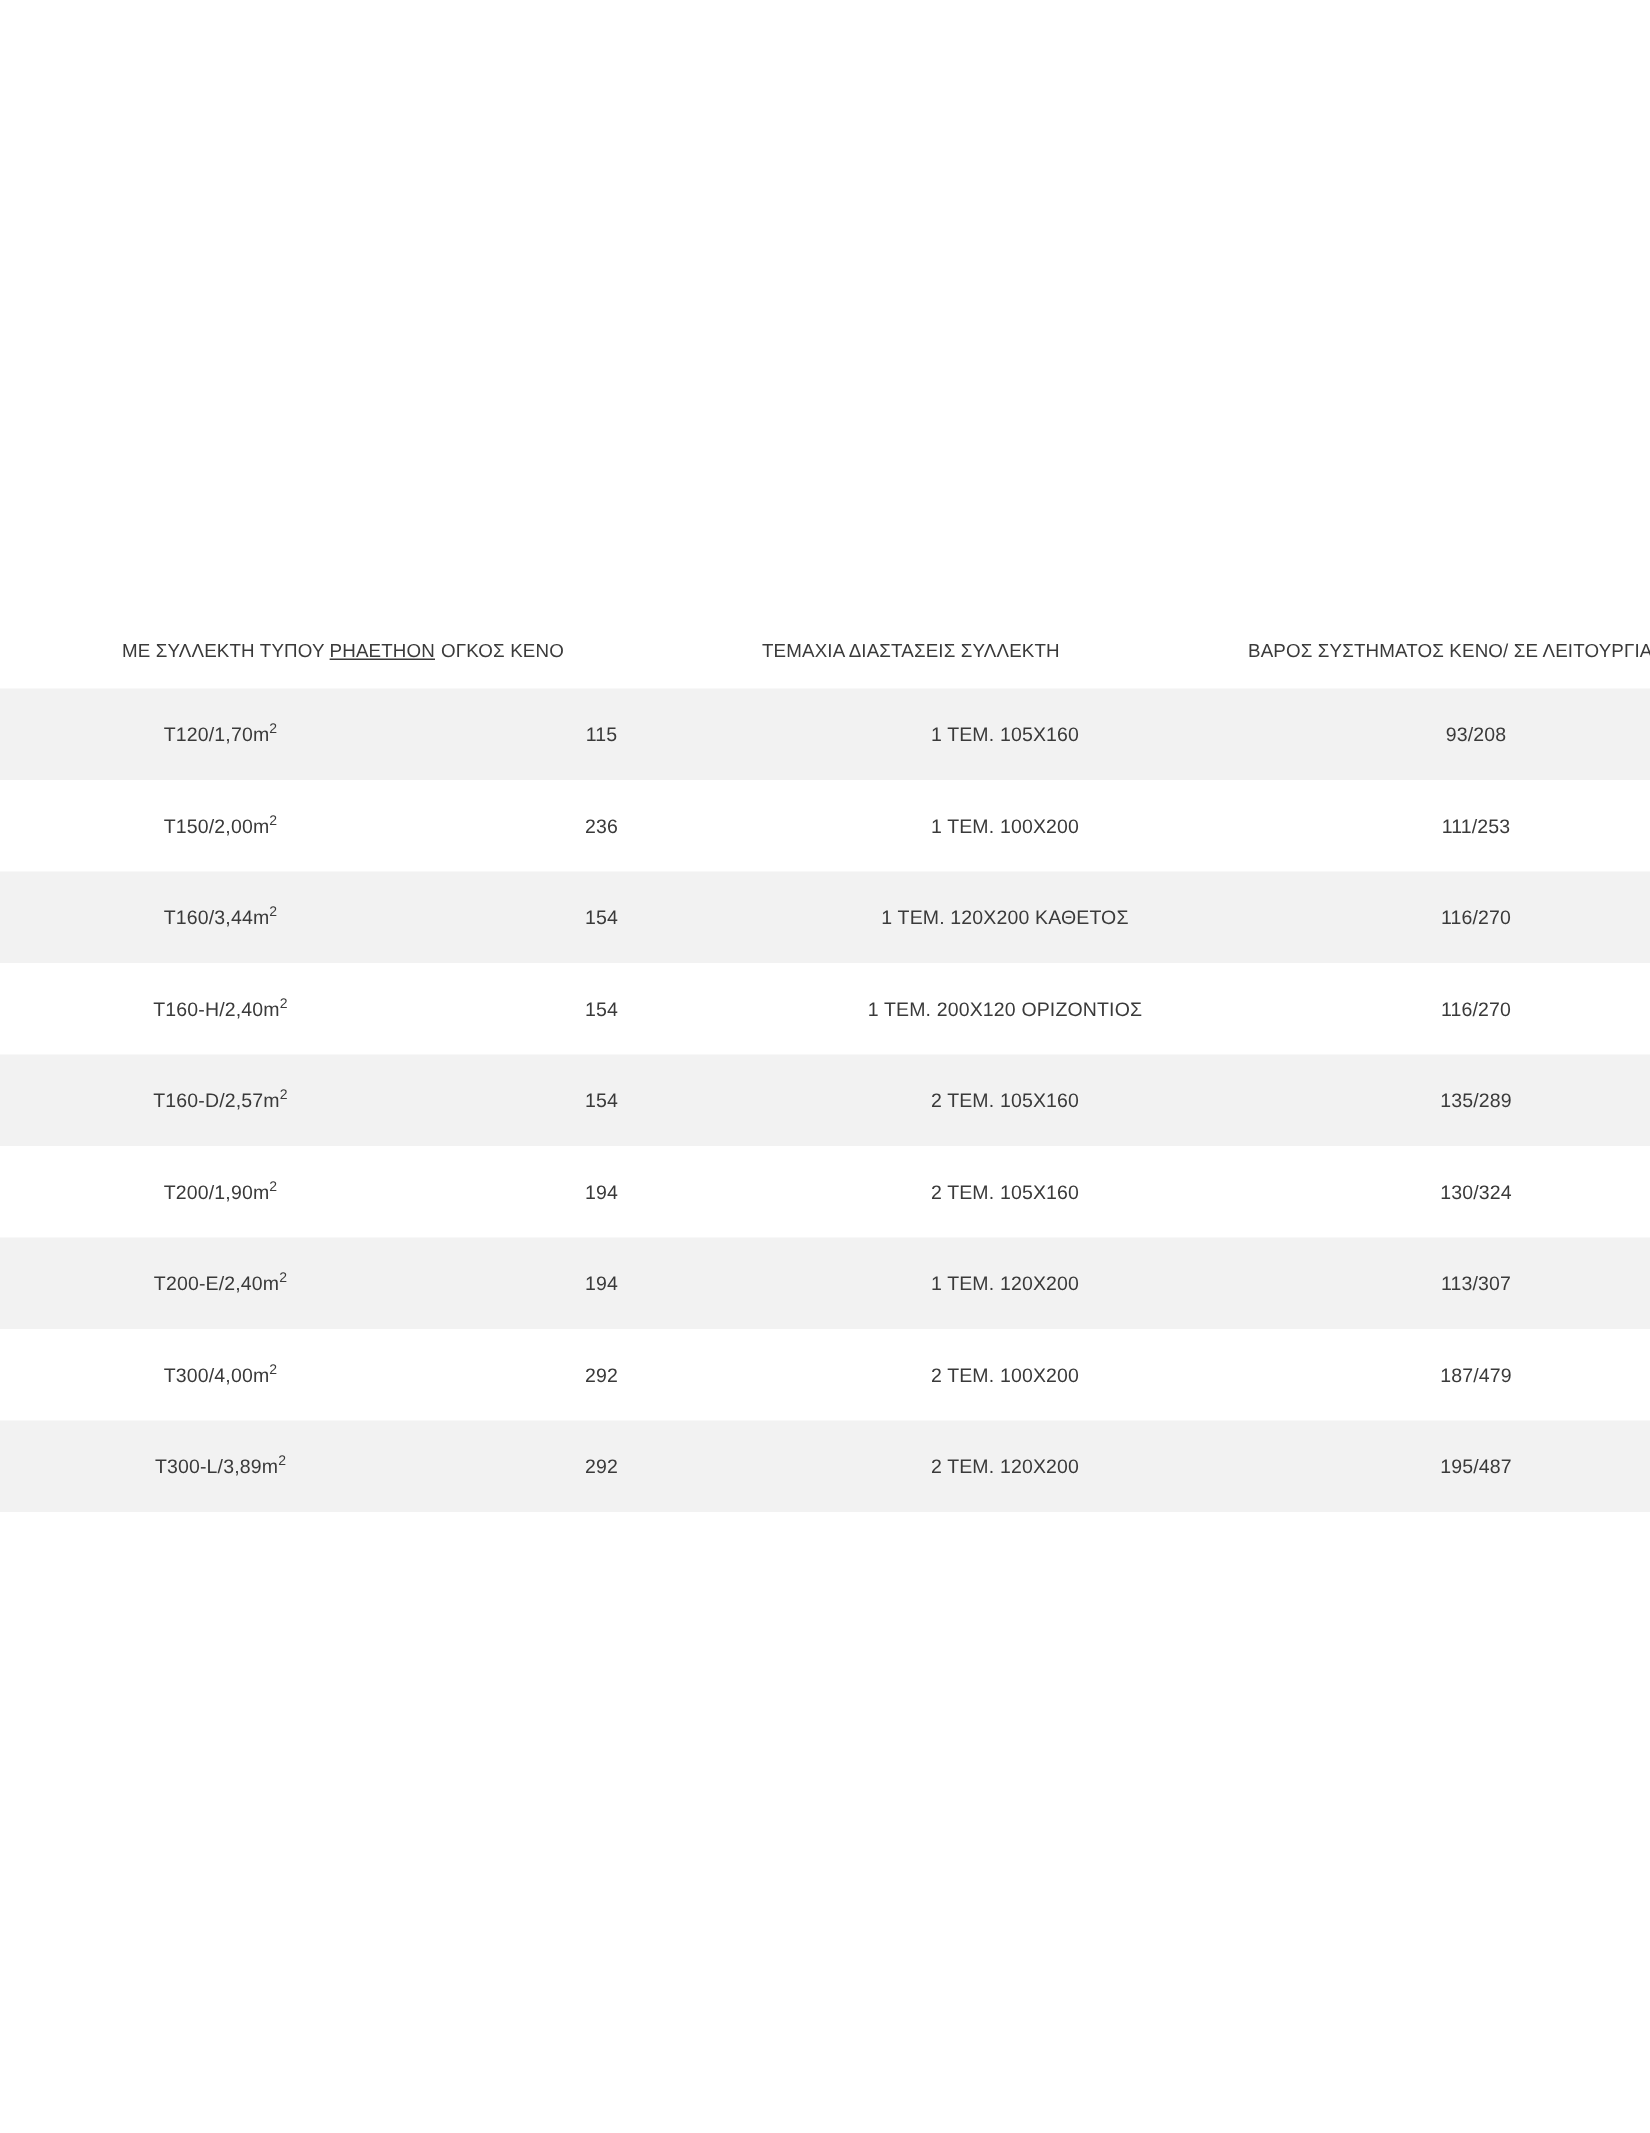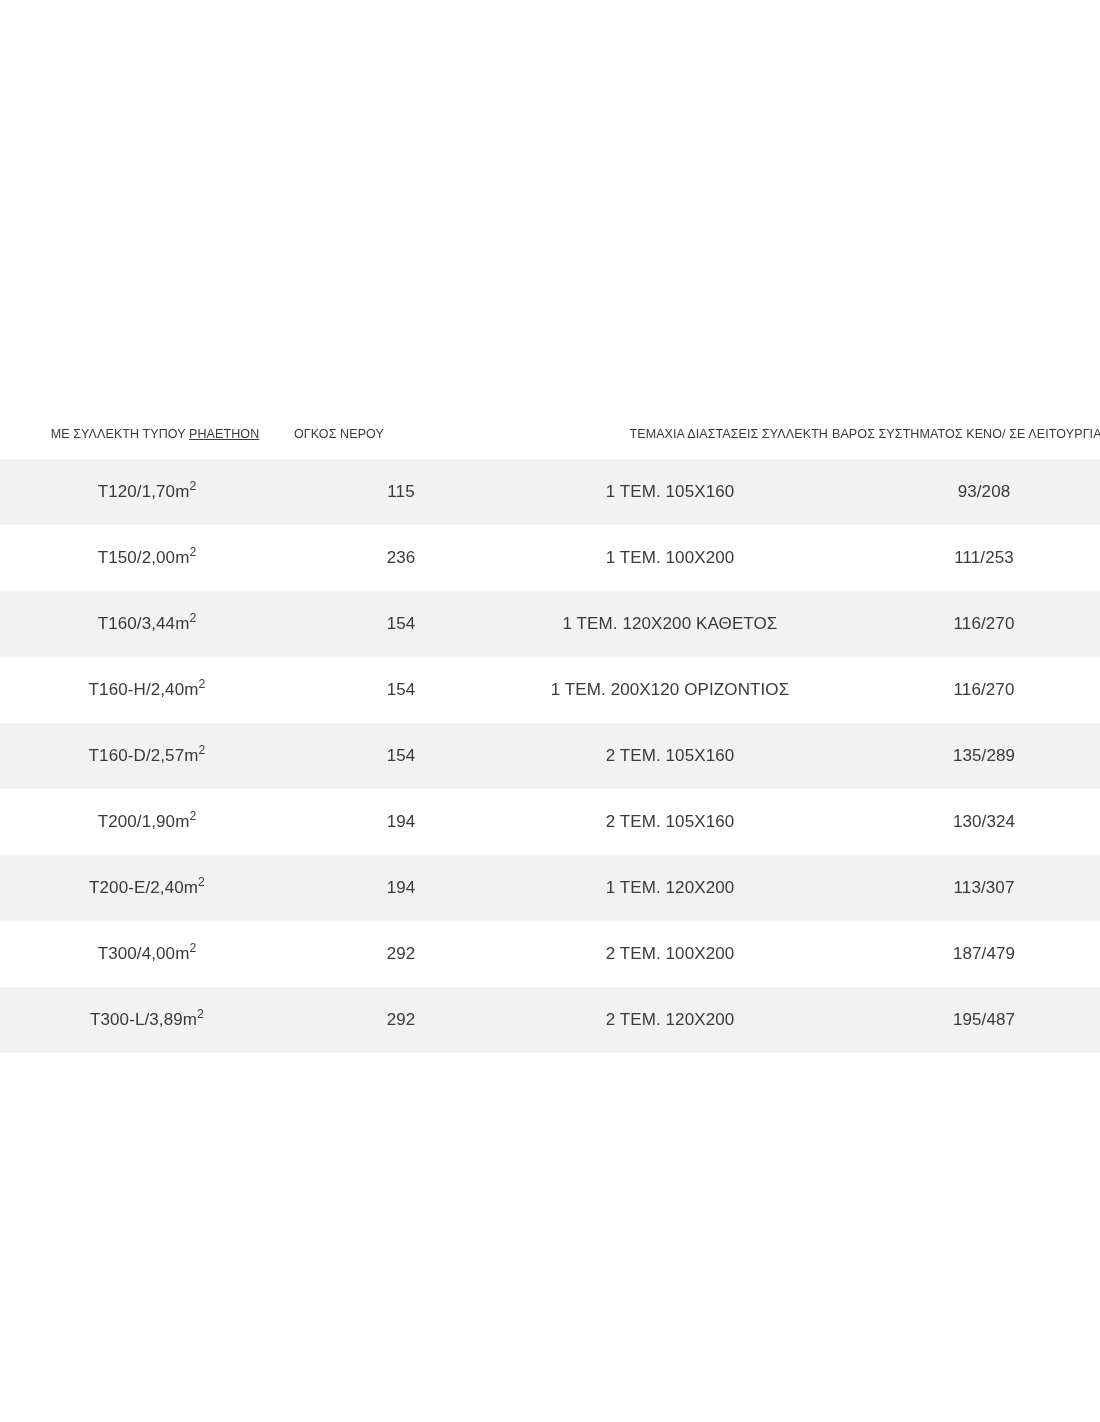--- a/index.html
+++ b/index.html
@@ -33,47 +33,47 @@
   .spec-table th {
     font-size: 12.5px;
     font-weight: normal;
     color: #3a3a3a;
     text-align: center;
     padding: 12px 4px 18px 4px;
     vertical-align: middle;
     letter-spacing: 0.1px;
   }
   .spec-table td {
-    font-size: 17px;
+    font-size: 13px;
     color: #3a3a3a;
     text-align: center;
     padding: 23px 4px;
     vertical-align: middle;
     letter-spacing: 0.1px;
   }
   .spec-table tbody tr:nth-child(odd) {
     background: #f2f2f2;
   }
   .spec-table tbody tr:nth-child(even) {
     background: #ffffff;
   }
   .col-model   { width: 270px; }
   .col-volume  { width: 210px; }
   .col-pieces  { width: 320px; }
   .col-weight  { width: 300px; }
   th.col-model {
-    text-align: center;
+    text-align: right;
     padding-left: 20px;
   }
   th.col-volume {
     text-align: left;
     padding-left: 0px;
   }
   th.col-pieces {
-    text-align: right;
+    text-align: left;
     padding-left: 0px;
     margin-left: 12px;
   }
   th.col-weight {
     text-align: left;
     padding-left: 0px;
   }
   .underlined {
     text-decoration: underline;
   }
@@ -87,21 +87,21 @@
   }
 </style>
 </head>
 <body>
 
 <div class="page">
   <table class="spec-table">
     <thead>
       <tr>
         <th class="col-model"><span>ΜΕ ΣΥΛΛΕΚΤΗ ΤΥΠΟΥ </span><span class="underlined">PHAETHON</span></th>
-        <th class="col-volume">ΟΓΚΟΣ ΝΕΡΟΥ</th>
+        <th class="col-volume">ΟΓΚΟΣ ΚΕΝΟ</th>
         <th class="col-pieces">ΤΕΜΑΧΙΑ ΔΙΑΣΤΑΣΕΙΣ ΣΥΛΛΕΚΤΗ</th>
         <th class="col-weight">ΒΑΡΟΣ ΣΥΣΤΗΜΑΤΟΣ ΚΕΝΟ/ ΣΕ ΛΕΙΤΟΥΡΓΙΑ (kg)</th>
       </tr>
     </thead>
     <tbody>
       <tr>
         <td class="col-model model-cell"><span>T120/1,70m</span><sup>2</sup></td>
         <td class="col-volume">115</td>
         <td class="col-pieces">1 ΤΕΜ. 105Χ160</td>
         <td class="col-weight">93/208</td>

